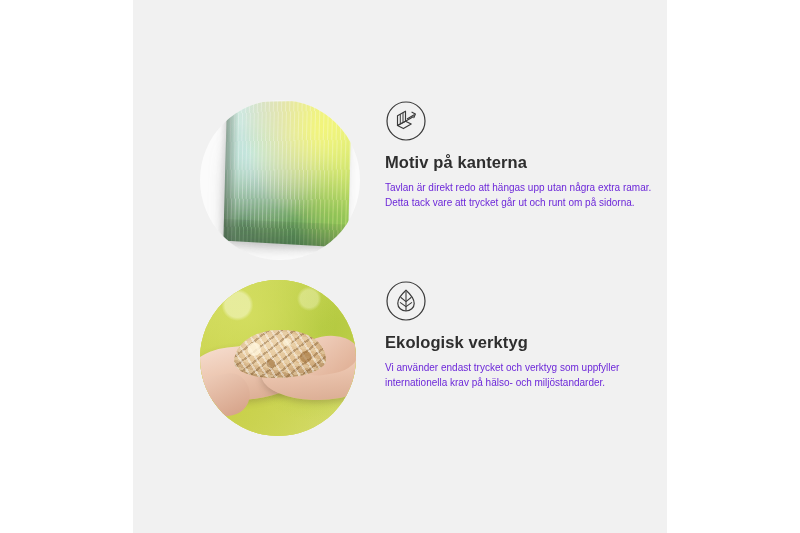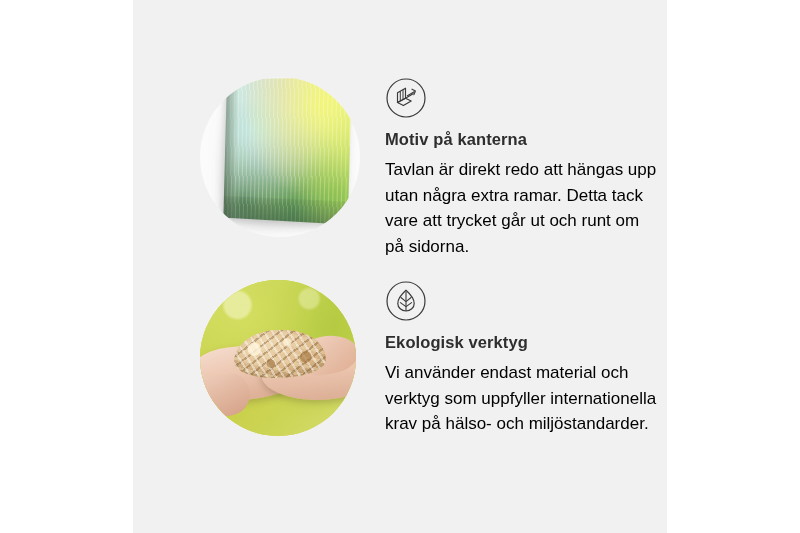--- a/index.html
+++ b/index.html
@@ -31,21 +31,21 @@
     height: 533px;
     background: #f1f1f1;
   }
 
   
   .feature {
     position: absolute;
     left: 0;
     width: 534px;
   }
-  .feature-1 { top: 77px; height: 165px; }
+  .feature-1 { top: 100px; height: 165px; }
   .feature-2 { top: 280px; height: 160px; }
 
   
   .circle-img {
     position: absolute;
     border-radius: 50%;
     overflow: hidden;
   }
   .circle-1 {
     left: 67px;
@@ -229,23 +229,23 @@
   .feature-title {
     margin: 11px 0 7px 0;
     font-size: 16.5px;
     font-weight: 700;
     color: #2e2e2e;
     letter-spacing: .1px;
     line-height: 1.2;
   }
   .feature-desc {
     margin: 0;
-    font-size: 17px;
+    font-size: 10px;
     line-height: 1.52;
-    color: #000000;
+    color: #6d28d9;
     max-width: 272px;
   }
 </style>
 </head>
 <body>
 
 <div class="stage">
 
   <div class="panel">
 
@@ -297,18 +297,18 @@
             <path d="M21 10.2 C26.6 15.2 29.2 19.8 29.2 23.4 C29.2 27.6 25.5 31.0 21 31.0
                      C16.5 31.0 12.8 27.6 12.8 23.4 C12.8 19.8 15.4 15.2 21 10.2 Z" fill="none" stroke="#3a3a3a" stroke-width="1.2" stroke-linejoin="round"></path>
             <path d="M21 11.6 L21 31.0" fill="none" stroke="#3a3a3a" stroke-width="1.1"></path>
             <path d="M21 21.6 L15.6 17.2" fill="none" stroke="#3a3a3a" stroke-width="1.1"></path>
             <path d="M21 21.6 L26.4 17.2" fill="none" stroke="#3a3a3a" stroke-width="1.1"></path>
             <path d="M21 26.6 L15.0 22.4" fill="none" stroke="#3a3a3a" stroke-width="1.1"></path>
             <path d="M21 26.6 L27.0 22.4" fill="none" stroke="#3a3a3a" stroke-width="1.1"></path>
           </svg>
         </span>
         <h3 class="feature-title">Ekologisk verktyg</h3>
-        <p class="feature-desc">Vi använder endast material och verktyg som uppfyller internationella krav på hälso- och miljöstandarder.</p>
+        <p class="feature-desc">Vi använder endast trycket och verktyg som uppfyller internationella krav på hälso- och miljöstandarder.</p>
       </div>
     </div>
 
   </div>
 </div>
 
 </body></html>

